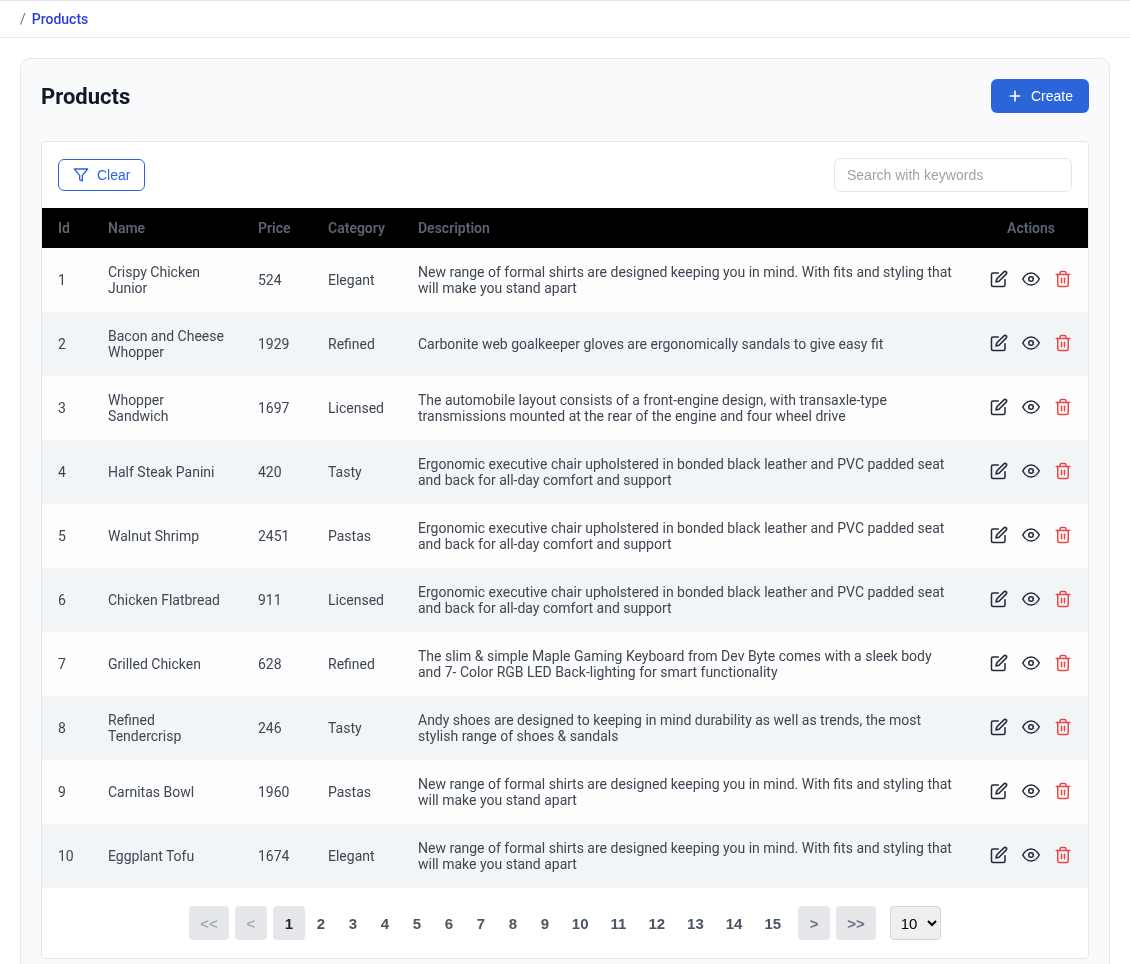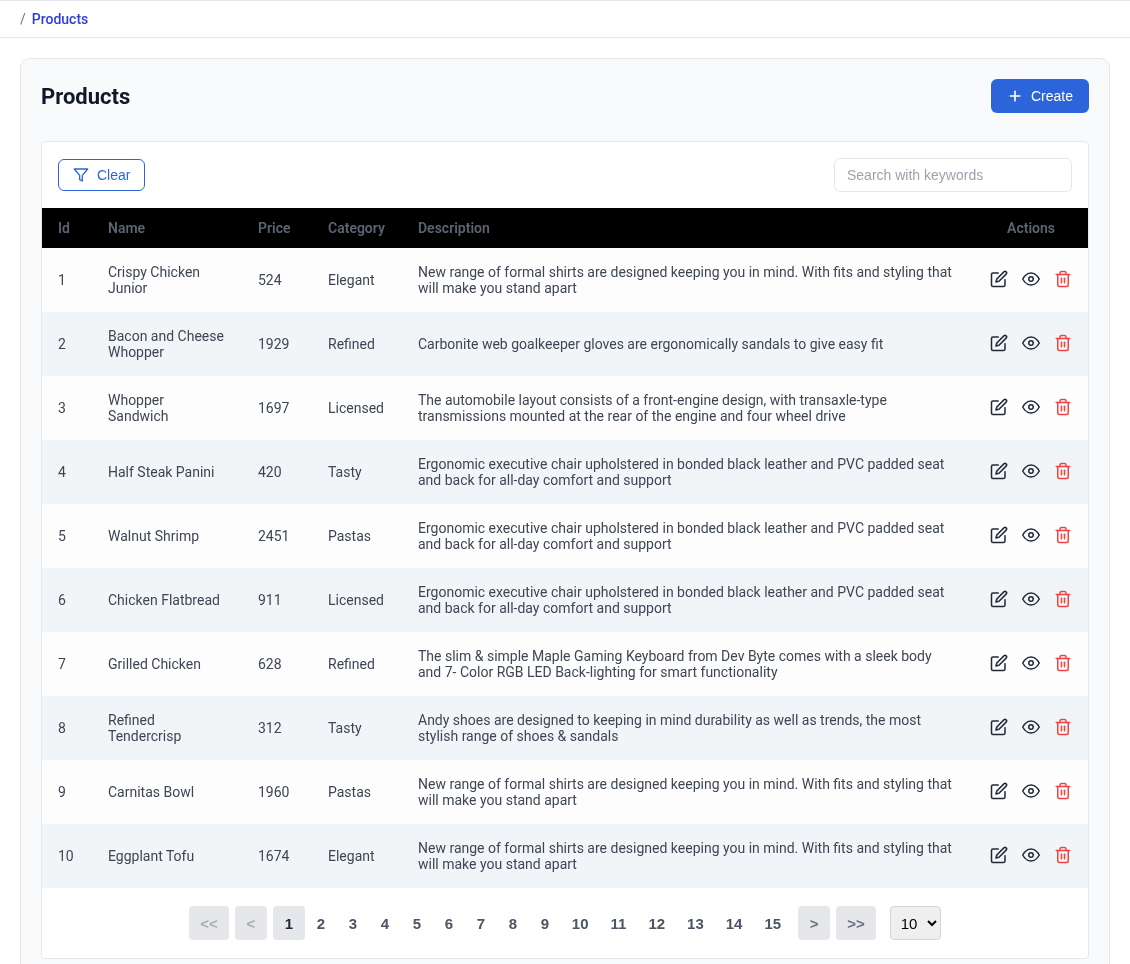--- a/index.html
+++ b/index.html
@@ -354,21 +354,21 @@
                         <line x1="10" y1="11" x2="10" y2="17"></line>
                         <line x1="14" y1="11" x2="14" y2="17"></line>
                       </svg></span>
                   </button>
                 </div>
               </td>
             </tr>
             <tr>
               <td class="col-id">8</td>
               <td class="col-name">Refined Tendercrisp</td>
-              <td class="col-price">312</td>
+              <td class="col-price">246</td>
               <td class="col-cat">Tasty</td>
               <td class="col-desc">Andy shoes are designed to keeping in mind durability as well as trends, the most stylish range of shoes &amp; sandals</td>
               <td class="col-actions">
                 <div class="actions">
                   <button class="icon-btn">
                     <span><svg viewBox="0 0 24 24" fill="none" stroke="#1f2937" stroke-width="2" stroke-linecap="round" stroke-linejoin="round">
                         <path d="M11 4H4a2 2 0 0 0-2 2v14a2 2 0 0 0 2 2h14a2 2 0 0 0 2-2v-7"></path>
                         <path d="M18.5 2.5a2.121 2.121 0 0 1 3 3L12 15l-4 1 1-4 9.5-9.5z"></path>
                       </svg></span>
                   </button>

